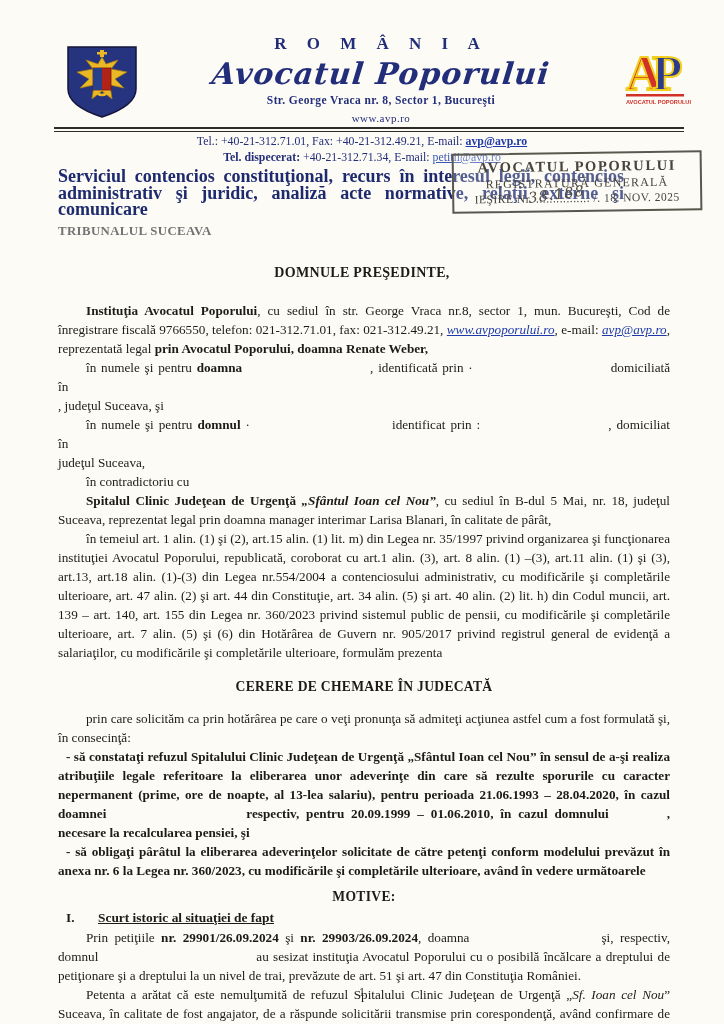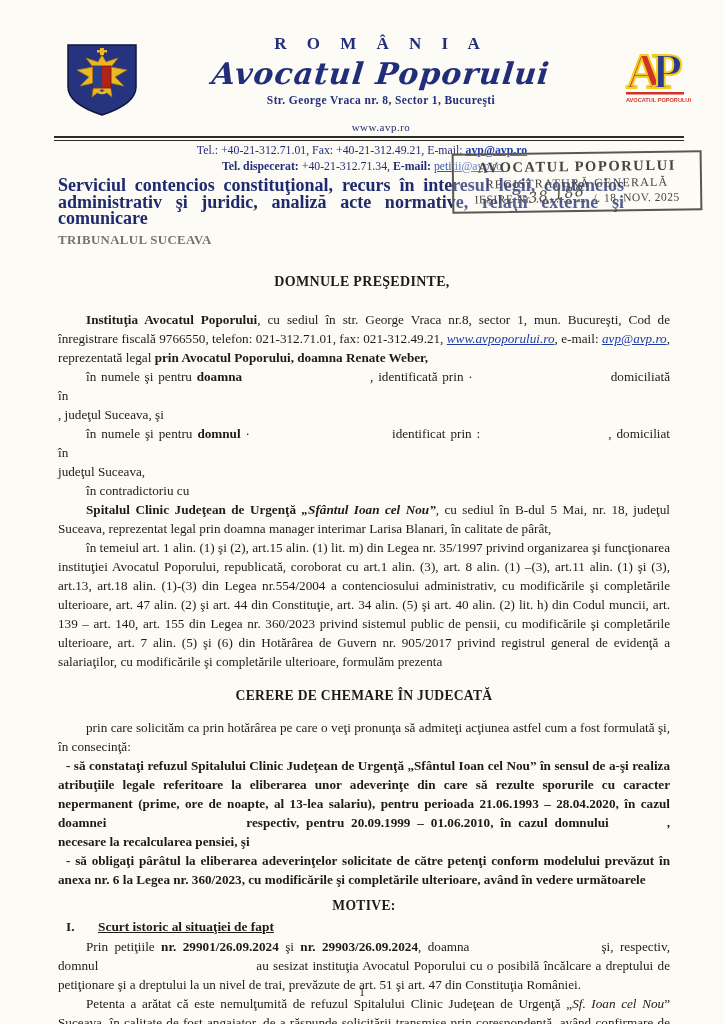--- a/index.html
+++ b/index.html
@@ -7,32 +7,32 @@
   .page {
     position:relative;
     width:724px; height:1024px;
     margin:0 auto;
     background:#fcfbf6;
     font-family:"Liberation Serif", serif;
     color:#1d1b18;
     overflow:hidden;
   }
   
-  .header { display:flex; align-items:center; padding:30px 18px 0 56px; }
+  .header { display:flex; align-items:flex-end; padding:30px 18px 0 56px; }
   .coa { width:96px; flex:0 0 96px; }
   .hdr-center { flex:1; text-align:center; color:#232e7a; padding-top:4px; }
   .country { font-size:17px; font-weight:bold; letter-spacing:8px; color:#232e7a; }
   .script-name {
     font-size:30px; font-style:italic; font-weight:bold;
     font-family:"DejaVu Serif", serif;
     color:#232e7a; margin-top:2px; letter-spacing:1px;
     transform:skewX(-6deg);
   }
   .address { font-size:11.5px; font-weight:bold; margin-top:3px; letter-spacing:0.4px; }
-  .website { font-size:11px; margin-top:15px; letter-spacing:0.5px; }
+  .website { font-size:11px; margin-top:6px; letter-spacing:0.5px; }
   .ap-logo { width:96px; flex:0 0 96px; text-align:center; }
   
   .rule { margin:3px 40px 2px 54px; border-top:2.5px solid #2e2c28; border-bottom:1.5px solid #2e2c28; height:5px; }
   
   .contacts { text-align:center; font-size:11.8px; color:#232e7a; line-height:15.5px; }
   .seg-link { color:#1f3aa8; }
   .seg-link2 { color:#3a56b4; }
   
   .service { margin:3px 100px 0 58px; font-weight:bold; color:#1e2a6e; font-size:18px; line-height:16.5px; text-align:justify; }
   .court { margin:6px 0 0 58px; font-weight:bold; font-size:12.8px; color:#737373; letter-spacing:0.4px; }
@@ -98,21 +98,21 @@
         <rect x="14" y="50" width="58" height="2.5" fill="#d23128"></rect>
         <text x="14" y="60" font-size="5.6" font-weight="bold" fill="#d23128" font-family="Liberation Sans, sans-serif">AVOCATUL POPORULUI</text>
       </svg>
     </div>
   </div>
 
   <div class="rule"></div>
 
   <div class="contacts">
     <div><span>Tel.: +40-21-312.71.01, Fax: +40-21-312.49.21, E-mail: </span><span class="seg-link" style="font-weight: bold; text-decoration: underline;">avp@avp.ro</span></div>
-    <div><span style="font-weight: bold;">Tel. dispecerat: </span><span>+40-21-312.71.34, </span><span style="font-weight: bold;">E-mail: </span><span class="seg-link2" style="text-decoration: underline;">petitii@avp.ro</span></div>
+    <div><span style="font-weight: bold;">Tel. dispecerat: </span><span>+40-21-312.71.34, </span><span style="font-weight: normal;">E-mail: </span><span class="seg-link2" style="text-decoration: underline;">petitii@avp.ro</span></div>
   </div>
 
   <div class="service">Serviciul contencios constituţional, recurs în interesul legii, contencios administrativ şi juridic, analiză acte normative, relaţii externe şi comunicare</div>
 
   <div class="court">TRIBUNALUL SUCEAVA</div>
 
   <div class="stamp">
     <div class="stamp-l1">AVOCATUL POPORULUI</div>
     <div class="stamp-l2">REGISTRATURĂ GENERALĂ</div>
     <div class="stamp-l3"><span>IEŞIRE Nr. </span><span>................</span><span class="handwritten">38.188</span><span> /. </span><span>18. NOV. 2025</span></div>

